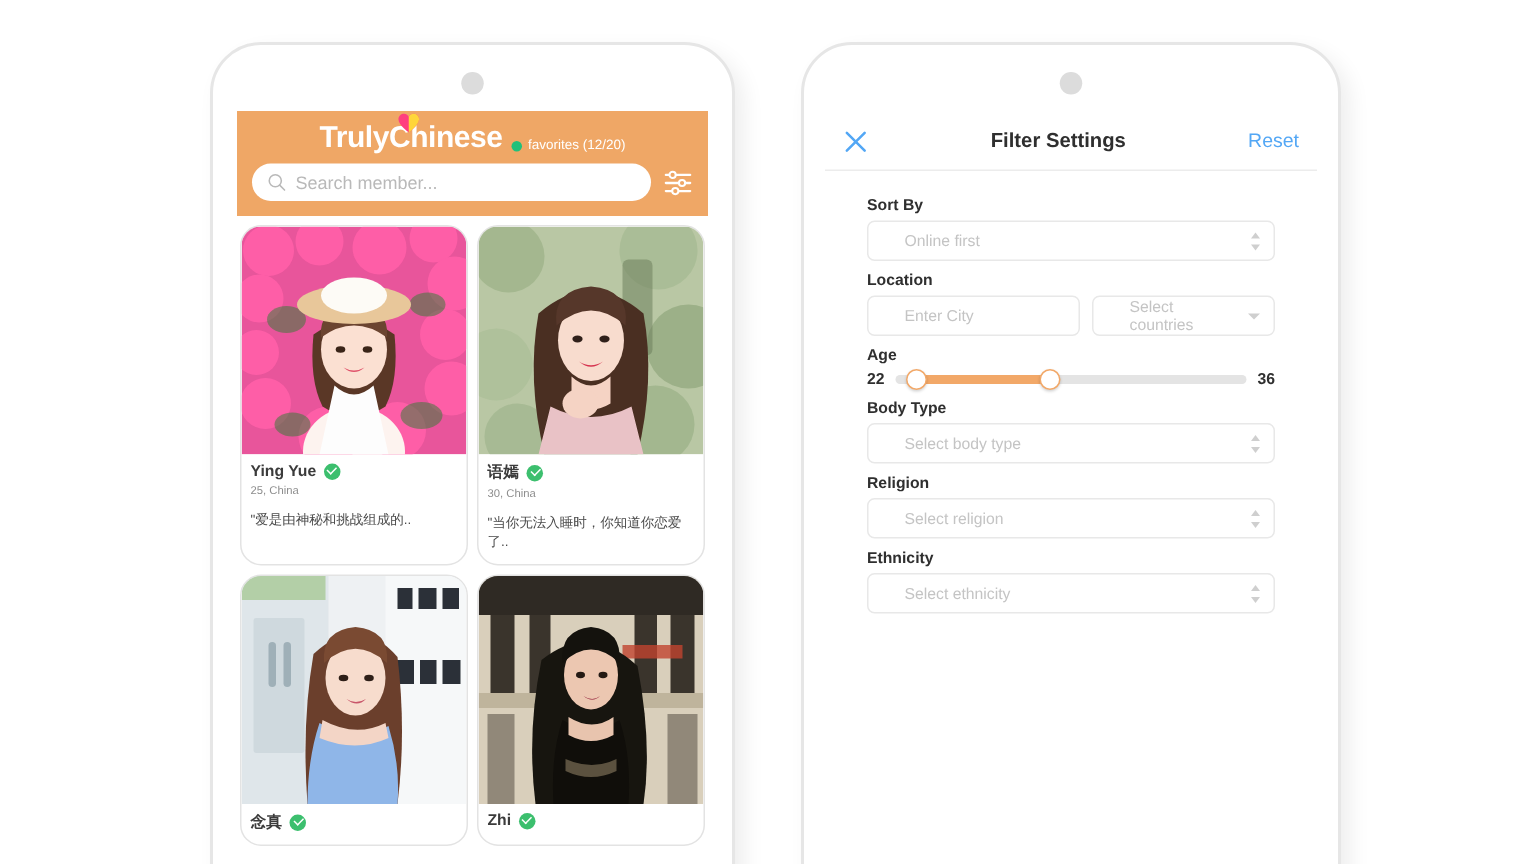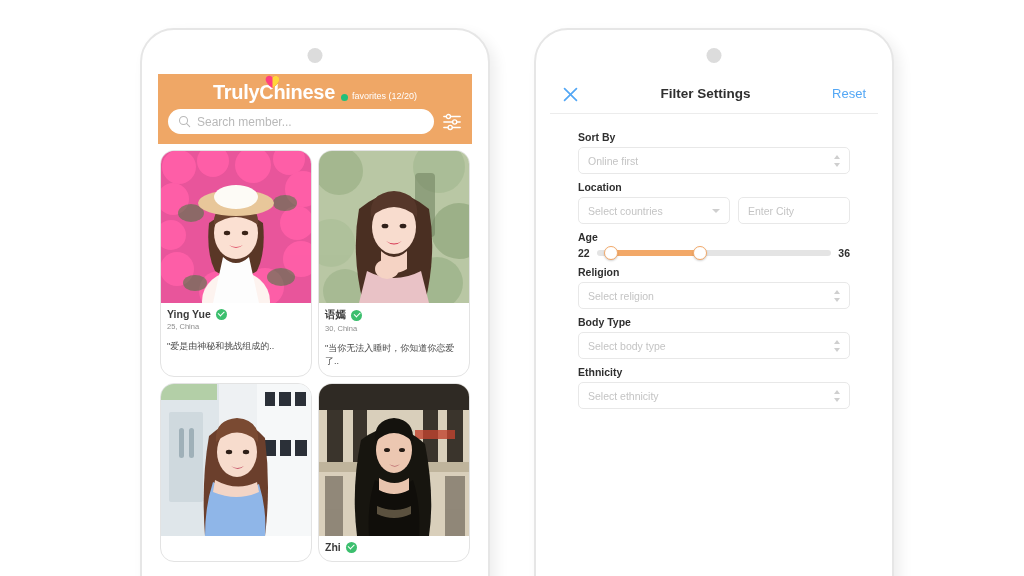--- a/index.html
+++ b/index.html
@@ -63,21 +63,21 @@
   
   .fs-top{display:flex;align-items:flex-start;padding:12px 12px 10px;border-bottom:1px solid #ececec;}
   .x-ico{width:17px;height:17px;flex:0 0 auto;}
   .fs-title{flex:1;text-align:center;font-size:13.5px;font-weight:bold;color:#2f2f2f;}
   .reset{font-size:13px;color:#53a7f5;font-weight:500;}
   .fs-body{padding:10px 28px 0;}
   .fld{margin-bottom:3px;}
   .lbl{font-size:10.5px;font-weight:bold;color:#2f2f2f;margin:7px 0 4px;}
   .ctrl{
     height:25px;border:1px solid #e8e8e8;border-radius:5px;background:#fff;
-    display:flex;align-items:center;padding:0 9px;position:relative;
+    display:flex;align-items:center;padding:0 24px;position:relative;
   }
   .ctrl .val{font-size:10.5px;color:#c4c4c4;flex:1;}
   .stepper{position:absolute;right:8px;top:50%;transform:translateY(-50%);width:8px;height:14px;}
   .caret{position:absolute;right:9px;top:50%;transform:translateY(-50%);
     width:0;height:0;border-left:4px solid transparent;border-right:4px solid transparent;border-top:4.5px solid #cfcfcf;}
   .loc-row{display:flex;gap:8px;}
   .loc-row .ctrl.city{width:92px;flex:0 0 92px;}
   .loc-row .ctrl.ctry{flex:1;}
 
   .age-row{display:flex;align-items:center;gap:7px;margin-top:4px;}
@@ -232,20 +232,26 @@
               <path d="M48 52 q30 -28 56 2 q6 50 0 98 l-60 0 q-4 -54 4 -100Z" fill="#6b3f2c"></path>
               <path d="M52 98 q24 14 46 2 q8 26 6 52 l-60 0 q0 -30 8 -54Z" fill="#8fb6e8"></path>
               <path d="M54 96 q22 12 42 2 l2 10 q-22 10 -46 0Z" fill="#f3d5c6"></path>
               <ellipse cx="76" cy="68" rx="20" ry="25" fill="#f7dccd"></ellipse>
               <path d="M55 58 q21 -19 42 0 q2 -22 -21 -24 q-23 2 -21 24Z" fill="#7a4a32"></path>
               <ellipse cx="68" cy="68" rx="3.2" ry="2.2" fill="#2e1f18"></ellipse>
               <ellipse cx="85" cy="68" rx="3.2" ry="2.2" fill="#2e1f18"></ellipse>
               <path d="M70 82 q7 6 13 0 q-7 4 -13 0Z" fill="#c8566a"></path>
             </svg>
           </div>
+          <div class="info">
+            <div class="nm-row">
+              <span class="nm">念真</span>
+              <span class="verif"></span>
+            </div>
+          </div>
         </div>
 
         <div class="card">
           <div class="photo">
             <svg width="100%" height="100%" viewBox="0 0 150 152" preserveAspectRatio="xMidYMid slice">
               <rect width="150" height="152" fill="#d9cfbb"></rect>
               <rect x="0" y="0" width="150" height="26" fill="#2f2a24"></rect>
               <g fill="#3a342c">
                 <rect x="8" y="26" width="16" height="52"></rect>
                   <rect x="34" y="26" width="14" height="52"></rect>
@@ -303,66 +309,66 @@
             <svg class="stepper" viewBox="0 0 8 14">
               <path d="M4 1 L7 5 L1 5 Z" fill="#cfcfcf"></path>
                 <path d="M4 13 L7 9 L1 9 Z" fill="#cfcfcf"></path>
             </svg>
           </div>
         </div>
 
         <div class="fld">
           <div class="lbl">Location</div>
           <div class="loc-row">
+            <div class="ctrl city">
+              <span class="val">Enter City</span>
+            </div>
             <div class="ctrl ctry">
               <span class="val">Select countries</span>
               <span class="caret"></span>
-            </div>
-            <div class="ctrl city">
-              <span class="val">Enter City</span>
             </div>
           </div>
         </div>
 
         <div class="fld">
           <div class="lbl">Age</div>
           <div class="age-row">
             <span class="age-num">22</span>
             <span class="track">
               <span class="fill" id="ageFill" style="left: 6%; width: 38%;"></span>
               <span class="knob" id="ageKnobMin" style="left: 6%;"></span>
               <span class="knob" id="ageKnobMax" style="left: 44%;"></span>
             </span>
             <span class="age-num">36</span>
           </div>
         </div>
 
         <div class="fld">
+          <div class="lbl">Body Type</div>
+          <div class="ctrl">
+            <span class="val">Select body type</span>
+            <svg class="stepper" viewBox="0 0 8 14">
+              <path d="M4 1 L7 5 L1 5 Z" fill="#cfcfcf"></path>
+                <path d="M4 13 L7 9 L1 9 Z" fill="#cfcfcf"></path>
+            </svg>
+          </div>
+        </div>
+
+        <div class="fld">
           <div class="lbl">Religion</div>
           <div class="ctrl">
             <span class="val">Select religion</span>
             <svg class="stepper" viewBox="0 0 8 14">
               <path d="M4 1 L7 5 L1 5 Z" fill="#cfcfcf"></path>
                 <path d="M4 13 L7 9 L1 9 Z" fill="#cfcfcf"></path>
             </svg>
           </div>
         </div>
 
         <div class="fld">
-          <div class="lbl">Body Type</div>
-          <div class="ctrl">
-            <span class="val">Select body type</span>
-            <svg class="stepper" viewBox="0 0 8 14">
-              <path d="M4 1 L7 5 L1 5 Z" fill="#cfcfcf"></path>
-                <path d="M4 13 L7 9 L1 9 Z" fill="#cfcfcf"></path>
-            </svg>
-          </div>
-        </div>
-
-        <div class="fld">
           <div class="lbl">Ethnicity</div>
           <div class="ctrl">
             <span class="val">Select ethnicity</span>
             <svg class="stepper" viewBox="0 0 8 14">
               <path d="M4 1 L7 5 L1 5 Z" fill="#cfcfcf"></path>
                 <path d="M4 13 L7 9 L1 9 Z" fill="#cfcfcf"></path>
             </svg>
           </div>
         </div>
 

